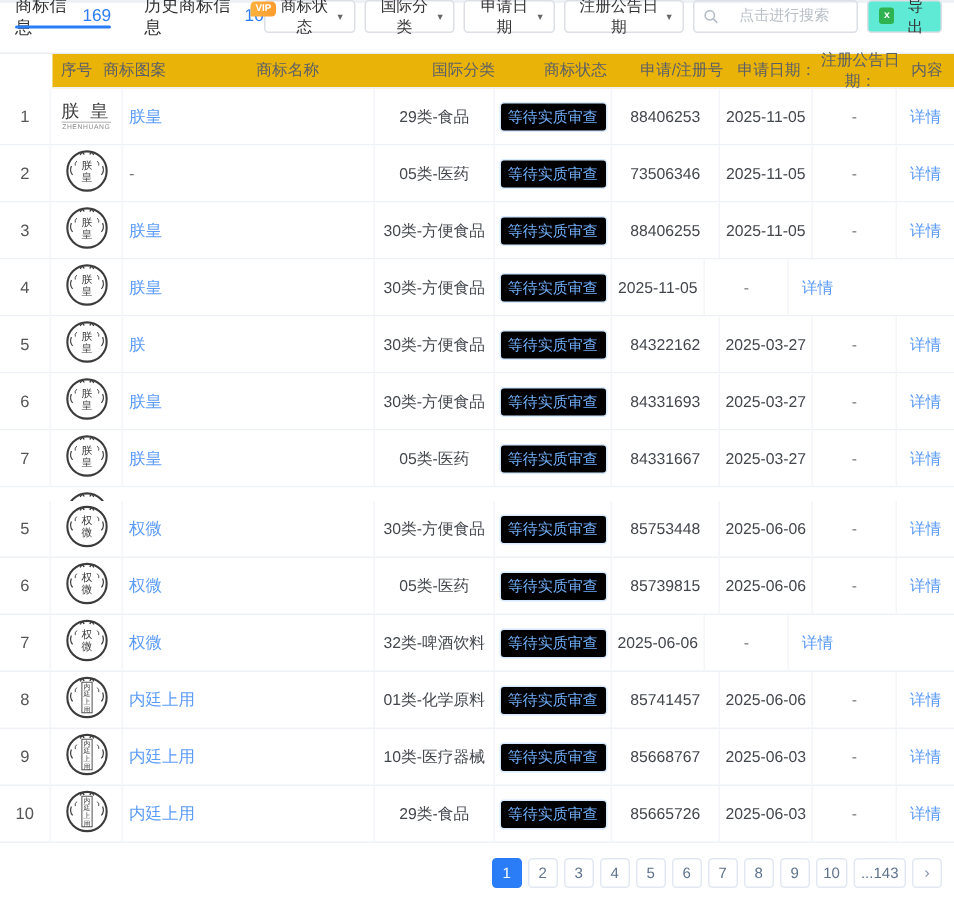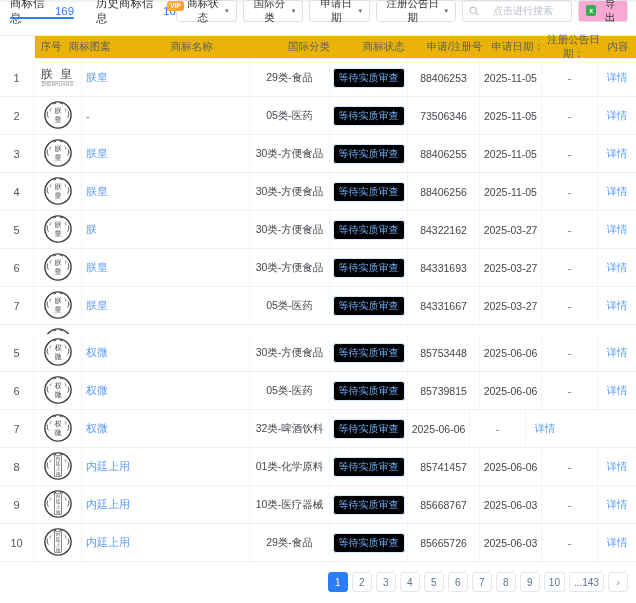--- a/index.html
+++ b/index.html
@@ -12,21 +12,21 @@
   .tab { position:relative; height:100%; display:flex; align-items:center; gap:3px; font-size:11.5px; color:#333; cursor:pointer; }
   .tab .tab-count { color:#2b7cf7; }
   .tab.active::after { content:""; position:absolute; left:0; right:0; bottom:0; height:2.5px; background:#2b7cf7; border-radius:2px; }
   .vip { position:absolute; top:-1px; right:-8px; background:linear-gradient(90deg,#ffb13d,#ff9c2e); color:#fff; font-size:6.5px; font-weight:bold; line-height:1; padding:1.5px 3px; border-radius:3px 3px 3px 0; }
   .toolbar { display:flex; align-items:center; gap:6px; }
   .filter-btn { display:flex; align-items:center; gap:3px; background:#fff; border:1px solid #dcdfe6; border-radius:3px; height:22px; padding:0 7px; font-size:10.5px; color:#333; cursor:pointer; font-family:inherit; }
   .filter-btn .caret { font-size:7px; color:#666; }
   .searchbox { display:flex; align-items:center; gap:14px; border:1px solid #dcdfe6; border-radius:3px; height:22px; padding:0 6px; width:116px; }
   .searchbox input { border:none; outline:none; width:72px; font-size:10px; color:#333; font-family:inherit; }
   .searchbox input::placeholder { color:#b9bfc8; }
-  .export-btn { display:flex; align-items:center; gap:4px; background:#f9a8d4; border:1px solid #dcdfe6; border-radius:3px; height:22px; padding:0 7px; font-size:10.5px; color:#333; cursor:pointer; font-family:inherit; }
+  .export-btn { display:flex; align-items:center; gap:4px; background:#5eead4; border:1px solid #dcdfe6; border-radius:3px; height:22px; padding:0 7px; font-size:10.5px; color:#333; cursor:pointer; font-family:inherit; }
   .xls-ico { width:11px; height:11px; border-radius:2px; background:#2fb350; color:#fff; font-size:7px; font-weight:bold; display:flex; align-items:center; justify-content:center; line-height:1; }
 
   
   .thead { display:flex; height:23px; background:#eab308; border-bottom:1px solid #edf0f5; align-items:center;margin-left:35px; }
   .th { font-size:10.5px; color:#5c6066; text-align:center; }
   .row { display:flex; height:38px; align-items:center; border-bottom:1px solid #eef1f6; background:#fff; }
   .cell { height:100%; display:flex; align-items:center; justify-content:center; font-size:10.5px; color:#43474d; border-right:1px solid #f3f5f9; }
   .cell:last-child { border-right:none; }
   .c0{width:34px;} .c1{width:48px;} .c2{width:168px;} .c3{width:80px;} .c4{width:78px;} .c5{width:72px;} .c6{width:62px;} .c7{width:56px;} .c8{width:38px;}
   .cell.name { justify-content:flex-start; padding-left:4px; color:#5b9bf8; font-size:11px; cursor:pointer; }
@@ -187,21 +187,20 @@
               <path d="M8.2 8.4 q-1.6 1.4 -1 3 M21.8 8.4 q1.6 1.4 1 3" fill="none" stroke="#3c3c3c" stroke-width="0.6"></path>
               <text x="15" y="13.4" text-anchor="middle" font-size="7.2" fill="#3c3c3c">朕</text>
               <text x="15" y="21.6" text-anchor="middle" font-size="7.2" fill="#3c3c3c">皇</text>
             </svg></span>
         </div>
         <div class="cell name c2">朕皇</div>
         <div class="cell c3">30类-方便食品</div>
         <div class="cell c4">
           <span class="badge">等待实质审查</span>
         </div>
-        <div class="cell c5">88406256</div>
         <div class="cell c6">2025-11-05</div>
         <div class="cell dash c7">-</div>
         <div class="cell c8">
           <span class="detail">详情</span>
         </div>
       </div>
       <div class="row">
         <div class="cell idx c0">5</div>
         <div class="cell c1">
           <span><svg width="30" height="30" viewBox="0 0 30 30">

